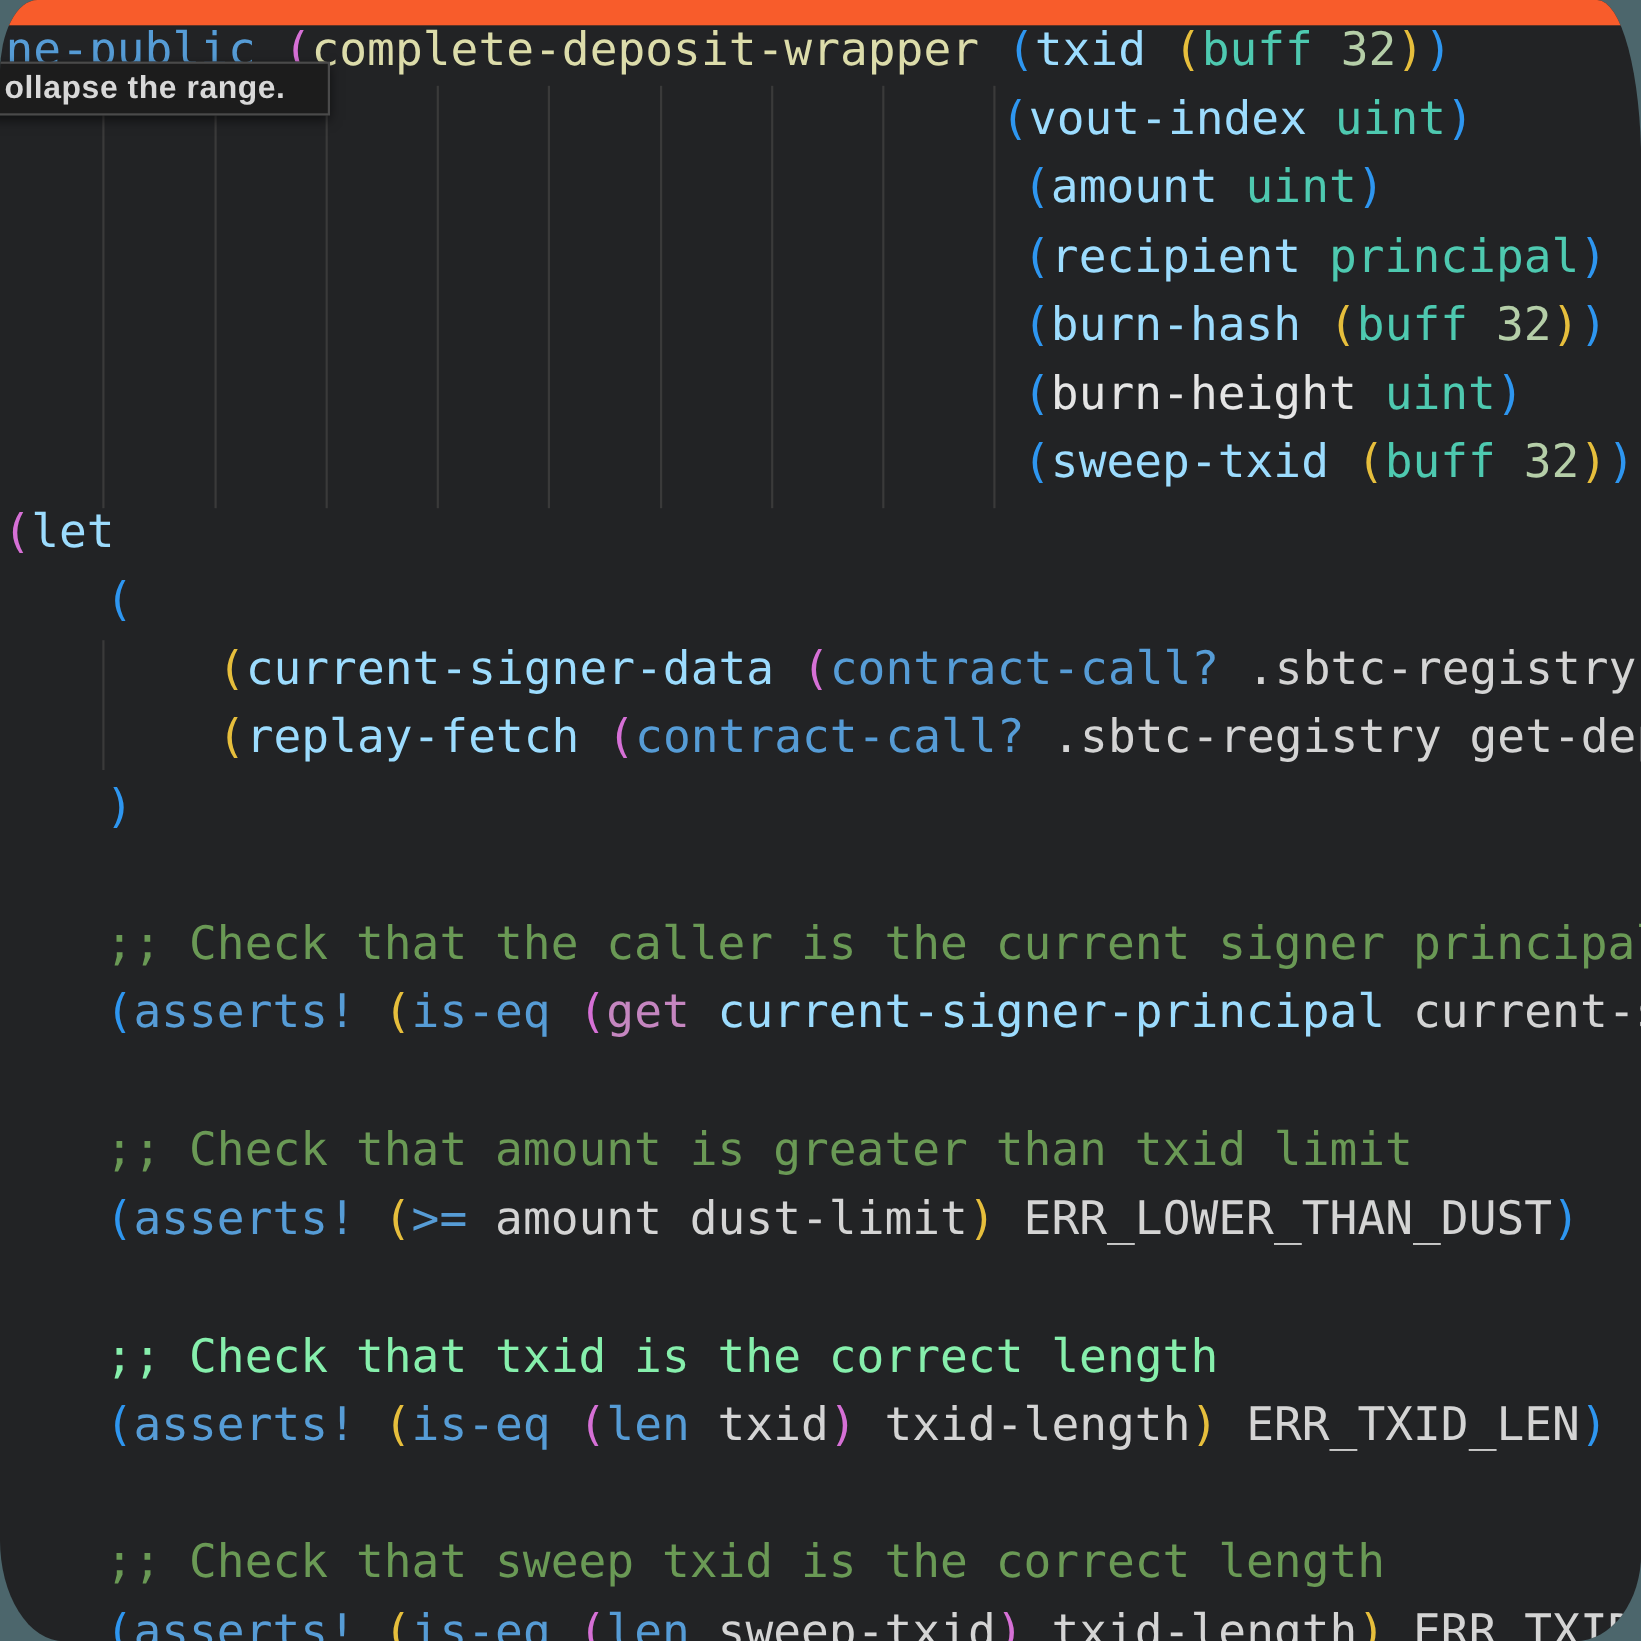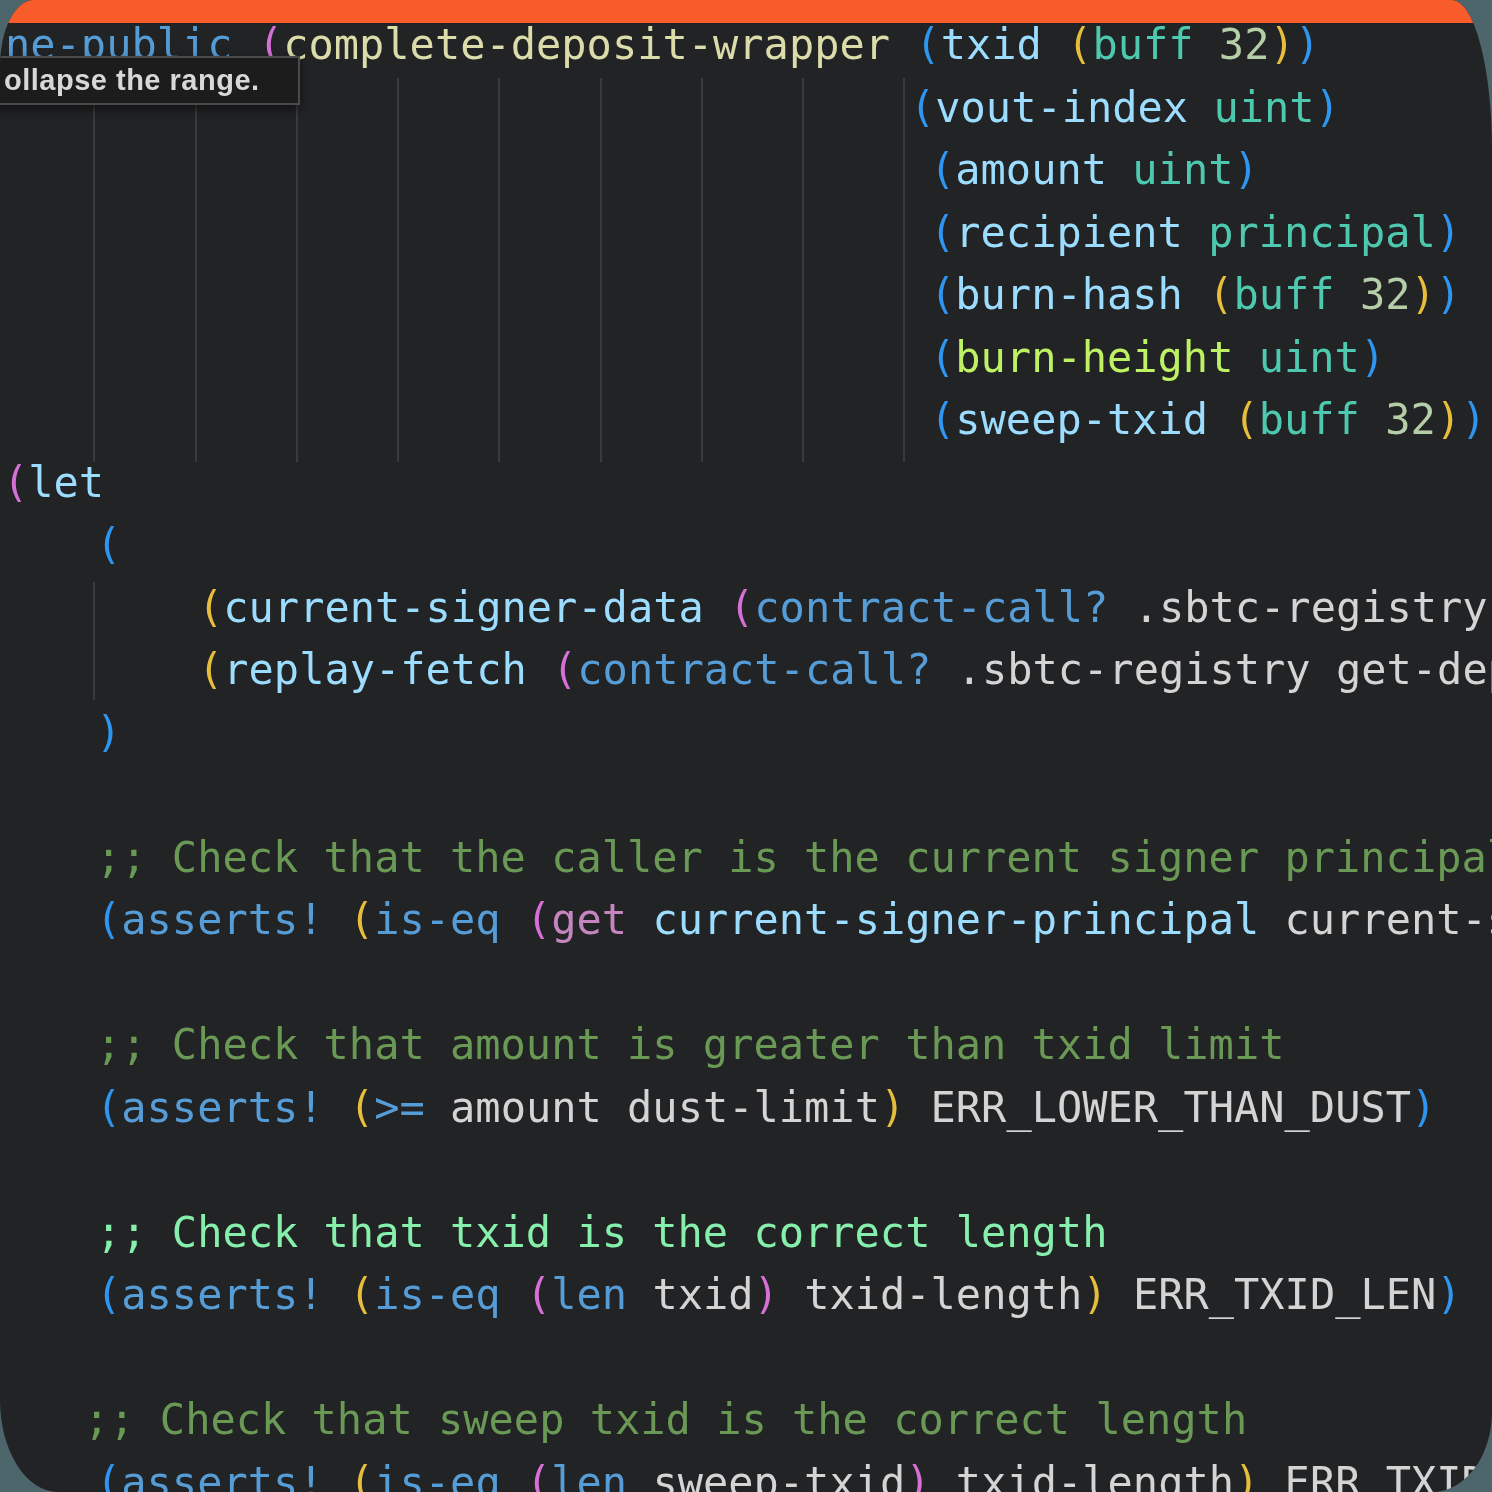--- a/index.html
+++ b/index.html
@@ -53,33 +53,33 @@
         <div class="indent-guide" style="left: 802px; top: 78px; height: 384px; background: rgb(58, 58, 58);"></div>
         <div class="indent-guide" style="left: 903px; top: 78px; height: 384px; background: rgb(58, 58, 58);"></div>
         <div class="indent-guide" style="left: 93px; top: 582px; height: 118px; background: rgb(58, 58, 58);"></div>
       </div>
     <div id="code-layer">
         <pre class="code-line" style="top: 14px; left: 5px;"><span style="color: rgb(86, 156, 214);">ne-public</span><span style="color: rgb(212, 212, 212);"> </span><span style="color: rgb(214, 112, 214);">(</span><span style="color: rgb(220, 220, 170);">complete-deposit-wrapper</span><span style="color: rgb(212, 212, 212);"> </span><span style="color: rgb(46, 150, 240);">(</span><span style="color: rgb(156, 220, 254);">txid</span><span style="color: rgb(212, 212, 212);"> </span><span style="color: rgb(230, 190, 60);">(</span><span style="color: rgb(78, 201, 176);">buff</span><span style="color: rgb(212, 212, 212);"> </span><span style="color: rgb(181, 206, 168);">32</span><span style="color: rgb(230, 190, 60);">)</span><span style="color: rgb(46, 150, 240);">)</span></pre>
         <pre class="code-line" style="top: 76.5px; left: 910px;"><span style="color: rgb(46, 150, 240);">(</span><span style="color: rgb(156, 220, 254);">vout-index</span><span style="color: rgb(212, 212, 212);"> </span><span style="color: rgb(78, 201, 176);">uint</span><span style="color: rgb(46, 150, 240);">)</span></pre>
         <pre class="code-line" style="top: 139px; left: 930px;"><span style="color: rgb(46, 150, 240);">(</span><span style="color: rgb(156, 220, 254);">amount</span><span style="color: rgb(212, 212, 212);"> </span><span style="color: rgb(78, 201, 176);">uint</span><span style="color: rgb(46, 150, 240);">)</span></pre>
         <pre class="code-line" style="top: 201.5px; left: 930px;"><span style="color: rgb(46, 150, 240);">(</span><span style="color: rgb(156, 220, 254);">recipient</span><span style="color: rgb(212, 212, 212);"> </span><span style="color: rgb(78, 201, 176);">principal</span><span style="color: rgb(46, 150, 240);">)</span></pre>
         <pre class="code-line" style="top: 264px; left: 930px;"><span style="color: rgb(46, 150, 240);">(</span><span style="color: rgb(156, 220, 254);">burn-hash</span><span style="color: rgb(212, 212, 212);"> </span><span style="color: rgb(230, 190, 60);">(</span><span style="color: rgb(78, 201, 176);">buff</span><span style="color: rgb(212, 212, 212);"> </span><span style="color: rgb(181, 206, 168);">32</span><span style="color: rgb(230, 190, 60);">)</span><span style="color: rgb(46, 150, 240);">)</span></pre>
-        <pre class="code-line" style="top: 326.5px; left: 930px;"><span style="color: rgb(46, 150, 240);">(</span><span style="color: #bef264;">burn-height</span><span style="color: rgb(212, 212, 212);"> </span><span style="color: rgb(78, 201, 176);">uint</span><span style="color: rgb(46, 150, 240);">)</span></pre>
+        <pre class="code-line" style="top: 326.5px; left: 930px;"><span style="color: rgb(46, 150, 240);">(</span><span style="color: #e5e5e5;">burn-height</span><span style="color: rgb(212, 212, 212);"> </span><span style="color: rgb(78, 201, 176);">uint</span><span style="color: rgb(46, 150, 240);">)</span></pre>
         <pre class="code-line" style="top: 389px; left: 930px;"><span style="color: rgb(46, 150, 240);">(</span><span style="color: rgb(156, 220, 254);">sweep-txid</span><span style="color: rgb(212, 212, 212);"> </span><span style="color: rgb(230, 190, 60);">(</span><span style="color: rgb(78, 201, 176);">buff</span><span style="color: rgb(212, 212, 212);"> </span><span style="color: rgb(181, 206, 168);">32</span><span style="color: rgb(230, 190, 60);">)</span><span style="color: rgb(46, 150, 240);">)</span><span style="color: rgb(214, 112, 214);">)</span></pre>
         <pre class="code-line" style="top: 451.5px; left: 3px;"><span style="color: rgb(214, 112, 214);">(</span><span style="color: rgb(156, 220, 254);">let</span></pre>
         <pre class="code-line" style="top: 514px; left: 96px;"><span style="color: rgb(46, 150, 240);">(</span></pre>
         <pre class="code-line" style="top: 576.5px; left: 198px;"><span style="color: rgb(230, 190, 60);">(</span><span style="color: rgb(156, 220, 254);">current-signer-data</span><span style="color: rgb(212, 212, 212);"> </span><span style="color: rgb(214, 112, 214);">(</span><span style="color: rgb(86, 156, 214);">contract-call?</span><span style="color: rgb(212, 212, 212);"> </span><span style="color: rgb(212, 212, 212);">.sbtc-registry</span></pre>
         <pre class="code-line" style="top: 639px; left: 198px;"><span style="color: rgb(230, 190, 60);">(</span><span style="color: rgb(156, 220, 254);">replay-fetch</span><span style="color: rgb(212, 212, 212);"> </span><span style="color: rgb(214, 112, 214);">(</span><span style="color: rgb(86, 156, 214);">contract-call?</span><span style="color: rgb(212, 212, 212);"> </span><span style="color: rgb(212, 212, 212);">.sbtc-registry</span><span style="color: rgb(212, 212, 212);"> </span><span style="color: rgb(212, 212, 212);">get-dep</span></pre>
         <pre class="code-line" style="top: 701.5px; left: 96px;"><span style="color: rgb(46, 150, 240);">)</span></pre>
         <pre class="code-line" style="top: 826.5px; left: 96px;"><span style="color: rgb(106, 153, 85);">;; Check that the caller is the current signer principal</span></pre>
         <pre class="code-line" style="top: 889px; left: 96px;"><span style="color: rgb(46, 150, 240);">(</span><span style="color: rgb(86, 156, 214);">asserts!</span><span style="color: rgb(212, 212, 212);"> </span><span style="color: rgb(230, 190, 60);">(</span><span style="color: rgb(86, 156, 214);">is-eq</span><span style="color: rgb(212, 212, 212);"> </span><span style="color: rgb(214, 112, 214);">(</span><span style="color: rgb(197, 134, 192);">get</span><span style="color: rgb(212, 212, 212);"> </span><span style="color: rgb(156, 220, 254);">current-signer-principal</span><span style="color: rgb(212, 212, 212);"> </span><span style="color: rgb(212, 212, 212);">current-s</span></pre>
         <pre class="code-line" style="top: 1014px; left: 96px;"><span style="color: rgb(106, 153, 85);">;; Check that amount is greater than txid limit</span></pre>
         <pre class="code-line" style="top: 1076.5px; left: 96px;"><span style="color: rgb(46, 150, 240);">(</span><span style="color: rgb(86, 156, 214);">asserts!</span><span style="color: rgb(212, 212, 212);"> </span><span style="color: rgb(230, 190, 60);">(</span><span style="color: rgb(86, 156, 214);">&gt;=</span><span style="color: rgb(212, 212, 212);"> </span><span style="color: rgb(212, 212, 212);">amount</span><span style="color: rgb(212, 212, 212);"> </span><span style="color: rgb(212, 212, 212);">dust-limit</span><span style="color: rgb(230, 190, 60);">)</span><span style="color: rgb(212, 212, 212);"> </span><span style="color: rgb(212, 212, 212);">ERR_LOWER_THAN_DUST</span><span style="color: rgb(46, 150, 240);">)</span></pre>
         <pre class="code-line" style="top: 1201.5px; left: 96px;"><span style="color: #86efac;">;; Check that txid is the correct length</span></pre>
         <pre class="code-line" style="top: 1264px; left: 96px;"><span style="color: rgb(46, 150, 240);">(</span><span style="color: rgb(86, 156, 214);">asserts!</span><span style="color: rgb(212, 212, 212);"> </span><span style="color: rgb(230, 190, 60);">(</span><span style="color: rgb(86, 156, 214);">is-eq</span><span style="color: rgb(212, 212, 212);"> </span><span style="color: rgb(214, 112, 214);">(</span><span style="color: rgb(86, 156, 214);">len</span><span style="color: rgb(212, 212, 212);"> </span><span style="color: rgb(212, 212, 212);">txid</span><span style="color: rgb(214, 112, 214);">)</span><span style="color: rgb(212, 212, 212);"> </span><span style="color: rgb(212, 212, 212);">txid-length</span><span style="color: rgb(230, 190, 60);">)</span><span style="color: rgb(212, 212, 212);"> </span><span style="color: rgb(212, 212, 212);">ERR_TXID_LEN</span><span style="color: rgb(46, 150, 240);">)</span></pre>
-        <pre class="code-line" style="top: 1389px; left: 84px;"><span style="color: rgb(106, 153, 85);">;; Check that sweep txid is the correct length</span></pre>
+        <pre class="code-line" style="top: 1389px; left: 96px;"><span style="color: rgb(106, 153, 85);">;; Check that sweep txid is the correct length</span></pre>
         <pre class="code-line" style="top: 1451.5px; left: 96px;"><span style="color: rgb(46, 150, 240);">(</span><span style="color: rgb(86, 156, 214);">asserts!</span><span style="color: rgb(212, 212, 212);"> </span><span style="color: rgb(230, 190, 60);">(</span><span style="color: rgb(86, 156, 214);">is-eq</span><span style="color: rgb(212, 212, 212);"> </span><span style="color: rgb(214, 112, 214);">(</span><span style="color: rgb(86, 156, 214);">len</span><span style="color: rgb(212, 212, 212);"> </span><span style="color: rgb(212, 212, 212);">sweep-txid</span><span style="color: rgb(214, 112, 214);">)</span><span style="color: rgb(212, 212, 212);"> </span><span style="color: rgb(212, 212, 212);">txid-length</span><span style="color: rgb(230, 190, 60);">)</span><span style="color: rgb(212, 212, 212);"> </span><span style="color: rgb(212, 212, 212);">ERR_TXID_LEN)</span></pre>
       </div>
   </div>
   <div class="tooltip" style="background: rgb(28, 28, 28); color: rgb(216, 216, 216);">
     <span>ollapse the range.</span>
   </div>
 </div>
 
 </body></html>

